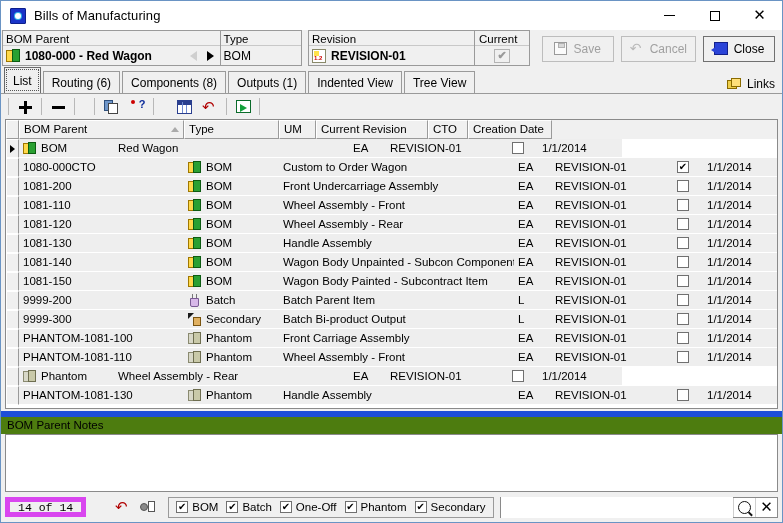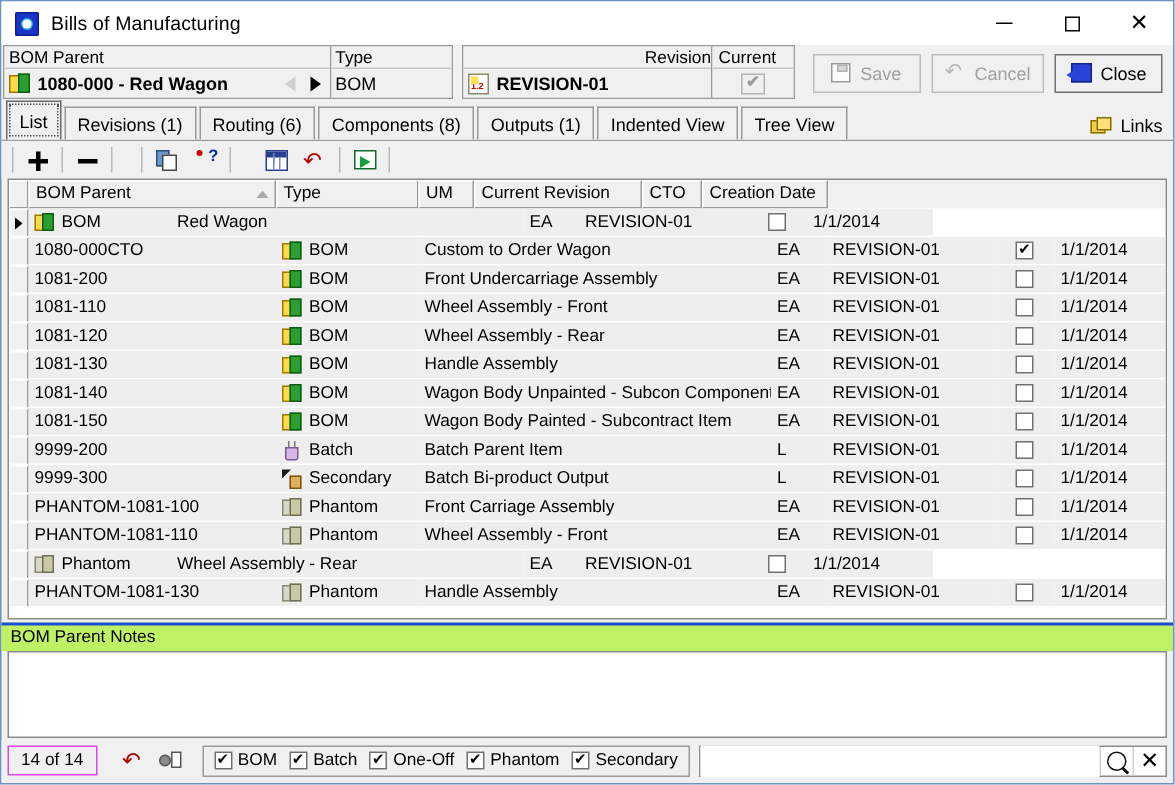--- a/index.html
+++ b/index.html
@@ -273,46 +273,47 @@
   .ti-secondary::before{content:"";position:absolute;left:0;top:0;width:0;height:0;border-top:6px solid #1a1a1a;border-right:6px solid transparent;}
   .ti-secondary::after{content:"";position:absolute;left:5px;top:4px;width:8px;height:9px;background:#e0b060;border:1px solid #7a5410;box-sizing:border-box;}
   .ti-phantom::before{content:"";position:absolute;left:0;top:1px;width:7px;height:11px;background:#d8d8c8;border:1px solid #8a8a70;box-sizing:border-box;}
   .ti-phantom::after{content:"";position:absolute;left:5px;top:0px;width:8px;height:12px;background:#c9c9a8;border:1px solid #6e6e50;box-sizing:border-box;}
 
   
   .notes-label {
     flex:0 0 17px; height:17px;
     font-size:11.5px; line-height:16px;
     padding-left:6px;
-    background:#bef264;
-    border-top:2px solid #1d4ed8;
+    background:#4d7c0f;
+    border-top:6px solid #1d4ed8;
     margin-top:2px;
   }
   .notes-box {
     margin:0 4px 2px 4px;
     flex:0 0 58px; height:58px;
     background:#ffffff;
     border:1px solid #8a8a8a;
     box-sizing:border-box;
   }
 
   
   .statusbar {
     flex:0 0 26px; height:26px;
     display:flex; align-items:center;
     padding: 0 4px 2px 4px;
     background:#f0f0f0;
     gap: 0;
   }
   .count-box {
-    border:1px solid #d946ef; background:#f0f0f0;
+    border:5px solid #d946ef; background:#f0f0f0;
     height:20px; box-sizing:border-box;
     display:flex;align-items:center;padding:0 8px;
     font-size:11.5px;
-    margin-right:10px;
+    margin-right:22px;
+    font-family:Liberation Mono, monospace;
   }
   .sb-icon { width:26px;height:20px;display:flex;align-items:center;justify-content:center; }
   .ic-refresh{color:#b00000;font-size:15px;line-height:15px;font-family:"DejaVu Sans",sans-serif;}
   .ic-filter{width:15px;height:14px;position:relative;}
   .ic-filter::before{content:"";position:absolute;left:0;top:3px;width:8px;height:8px;border-radius:50%;background:#8a8a8a;border:1px solid #555;box-sizing:border-box;}
   .ic-filter::after{content:"";position:absolute;right:0;top:1px;width:7px;height:11px;background:#fff;border:1px solid #555;box-sizing:border-box;}
   .filter-group {
     border:1px solid #9a9a9a; background:#f0f0f0;
     height:21px; box-sizing:border-box;
     display:flex;align-items:center;gap:8px;
@@ -368,21 +369,21 @@
           </span>
         </div>
       </div>
       <div class="hfield" style="width:82px;">
         <div class="hlabel">Type</div>
         <div class="hvalue" style="font-weight:normal;">BOM</div>
       </div>
     </div>
 
     <div class="hgroup" style="width:222px;margin-left:6px;">
-      <div class="hfield" style="width:165px;text-align:right;">
+      <div class="hfield" style="width:165px;">
         <div class="hlabel">Revision</div>
         <div class="hvalue">
           <span class="ic-rev"></span>
           <span>REVISION-01</span>
         </div>
       </div>
       <div class="hfield" style="width:55px;">
         <div class="hlabel" style="padding-left:4px;">Current</div>
         <div class="hvalue" style="padding-left:0;">
           <span class="hcheck">✔</span>
@@ -402,23 +403,20 @@
       <div class="btn">
         <span class="ic-close-door"></span>
         <span>Close</span>
       </div>
     </div>
   </div>
 
   <div class="tabzone" id="tabstrip">
     <div class="tab active">
         <span>List</span>
-      </div>
-      <div class="tab">
-        <span>Revisions (1)</span>
       </div>
       <div class="tab">
         <span>Routing (6)</span>
       </div>
       <div class="tab">
         <span>Components (8)</span>
       </div>
       <div class="tab">
         <span>Outputs (1)</span>
       </div>

